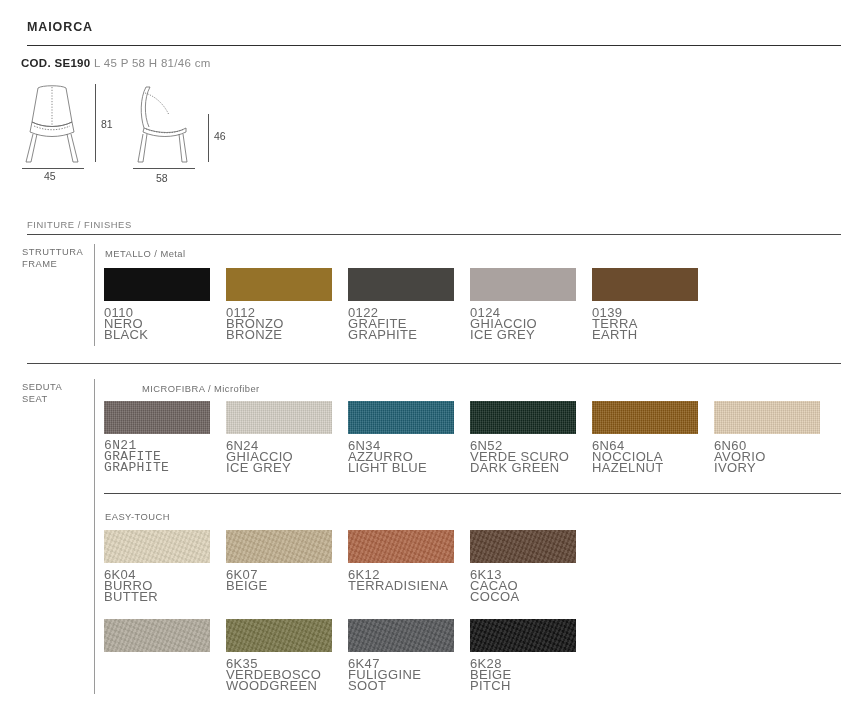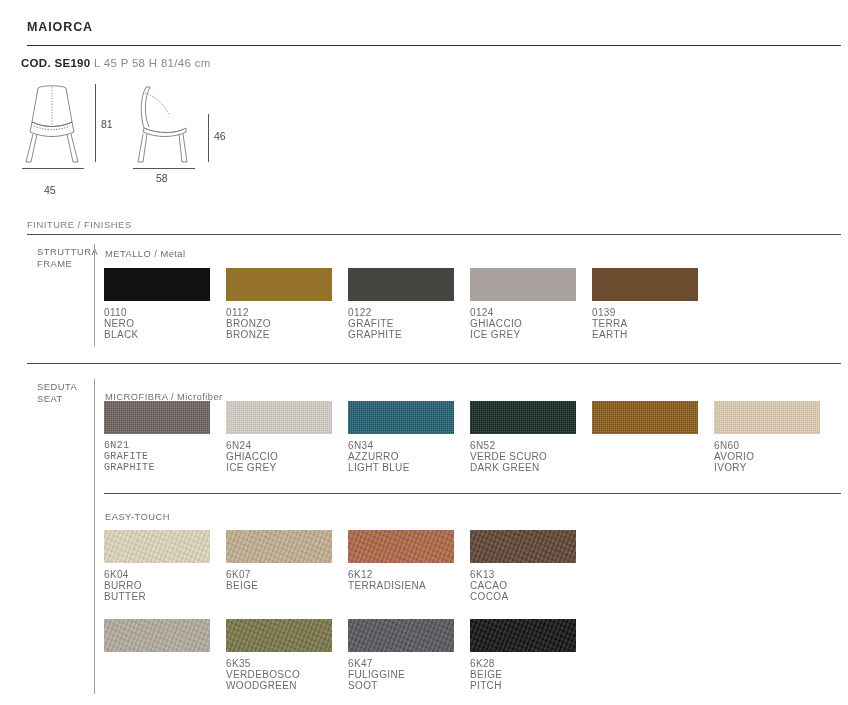--- a/index.html
+++ b/index.html
@@ -44,21 +44,21 @@
     position: absolute; left: 27px; top: 219px;
     font-size: 9.4px; color: #7d7d7d; letter-spacing: 0.55px;
   }
   .rule-fin {
     position: absolute; left: 27px; top: 234px; width: 814px;
     border-top: 1px solid #4a4a4a;
   }
 
   .section { position: absolute; left: 0; width: 848px; }
   .sec-label {
-    position: absolute; left: 37px;
+    position: absolute; left: 22px;
     font-size: 9.4px; color: #6f6f6f; letter-spacing: 0.5px; line-height: 11.5px;
   }
   .sec-divider {
     position: absolute; left: 94px; width: 0;
     border-left: 1px solid #9a9a9a;
   }
   .sub-label {
     position: absolute; left: 105px;
     font-size: 9.4px; color: #6f6f6f; letter-spacing: 0.45px;
   }
@@ -77,21 +77,21 @@
     background-image:
       repeating-linear-gradient(90deg, rgba(255,255,255,0.10) 0 1px, rgba(0,0,0,0.06) 1px 2px),
       repeating-linear-gradient(0deg, rgba(255,255,255,0.07) 0 1px, rgba(0,0,0,0.05) 1px 2px);
   }
   .chip.tex-easy::after {
     background-image:
       repeating-linear-gradient(112deg, rgba(255,255,255,0.09) 0 2px, rgba(0,0,0,0.05) 2px 4px),
       repeating-linear-gradient(22deg, rgba(255,255,255,0.05) 0 3px, rgba(0,0,0,0.04) 3px 5px);
   }
   .chip-caption {
-    margin-top: 6px; font-size: 10px; line-height: 11px;
+    margin-top: 6px; font-size: 13px; line-height: 11px;
     color: #6b6b6b; letter-spacing: 0.35px; white-space: nowrap;
   }
   .rule-sub {
     position: absolute; left: 104px; width: 737px;
     border-top: 1px solid #4a4a4a;
   }
   .rule-section {
     position: absolute; left: 27px; width: 814px;
     border-top: 1px solid #4a4a4a;
   }
@@ -119,21 +119,21 @@
         <path d="M13 52 L6 80"></path>
           <path d="M17 52 L11 80"></path>
         <path d="M51 52 L58 80"></path>
           <path d="M47 52 L53 80"></path>
         <path d="M6 80 L11 80"></path>
           <path d="M53 80 L58 80"></path>
       </svg>
       <div class="vline" style="left:75px;top:2px;height:78px;"></div>
       <div class="dim-label" style="left:81px;top:36px;">81</div>
       <div class="hline" style="left:2px;top:86px;width:62px;"></div>
-      <div class="dim-label" style="left:24px;top:102px;">45</div>
+      <div class="dim-label" style="left:24px;top:88px;">45</div>
     </div>
 
     <div class="draw-block" style="left:110px;top:0;">
       <svg width="72" height="82" viewBox="0 0 72 82" fill="none" stroke="#6b6b6b" stroke-width="0.8">
         <path d="M16 5 C10 16 10 34 14 46"></path>
         <path d="M20 5 C14 16 14 34 19 45"></path>
         <path d="M16 5 L20 5"></path>
         <path d="M14 46 C28 52 46 52 56 46 L56 50 C44 56 26 56 13 50 Z"></path>
         <path d="M16 47 C30 52 44 52 54 47" stroke-dasharray="1.3 1.3"></path>
         <path d="M15 11 C25 14 34 22 39 33" stroke-dasharray="1.2 1.4"></path>
@@ -208,21 +208,21 @@
 
   <div class="rule-section" style="top:363px;"></div>
 
   <div class="section" style="top:381px;">
     <div class="sec-label" style="top:0;">
       <span>SEDUTA</span><br>
       <span>SEAT</span>
     </div>
     <div class="sec-divider" style="top:-2px;height:315px;"></div>
 
-    <div class="sub-label" style="top:10px;">MICROFIBRA / Microfiber</div>
+    <div class="sub-label" style="top:2px;margin-left:37px;">MICROFIBRA / Microfiber</div>
     <div class="swatch-row" style="top:20px;">
       <div class="swatch-cell" style="left:0px;font-family:Liberation Mono, monospace;">
         <span class="chip tex-micro" style="background:#6e6360;"></span>
         <div class="chip-caption">
           <span>6N21</span><br>
           <span>GRAFITE</span><br>
           <span>GRAPHITE</span>
         </div>
       </div>
       <div class="swatch-cell" style="left:122px;">
@@ -244,20 +244,25 @@
       <div class="swatch-cell" style="left:366px;">
         <span class="chip tex-micro" style="background:#13291f;"></span>
         <div class="chip-caption">
           <span>6N52</span><br>
           <span>VERDE SCURO</span><br>
           <span>DARK GREEN</span>
         </div>
       </div>
       <div class="swatch-cell" style="left:488px;">
         <span class="chip tex-micro" style="background:#8a5a16;"></span>
+        <div class="chip-caption">
+          <span>6N64</span><br>
+          <span>NOCCIOLA</span><br>
+          <span>HAZELNUT</span>
+        </div>
       </div>
       <div class="swatch-cell" style="left:610px;">
         <span class="chip tex-micro" style="background:#e0cdb3;"></span>
         <div class="chip-caption">
           <span>6N60</span><br>
           <span>AVORIO</span><br>
           <span>IVORY</span>
         </div>
       </div>
     </div>

